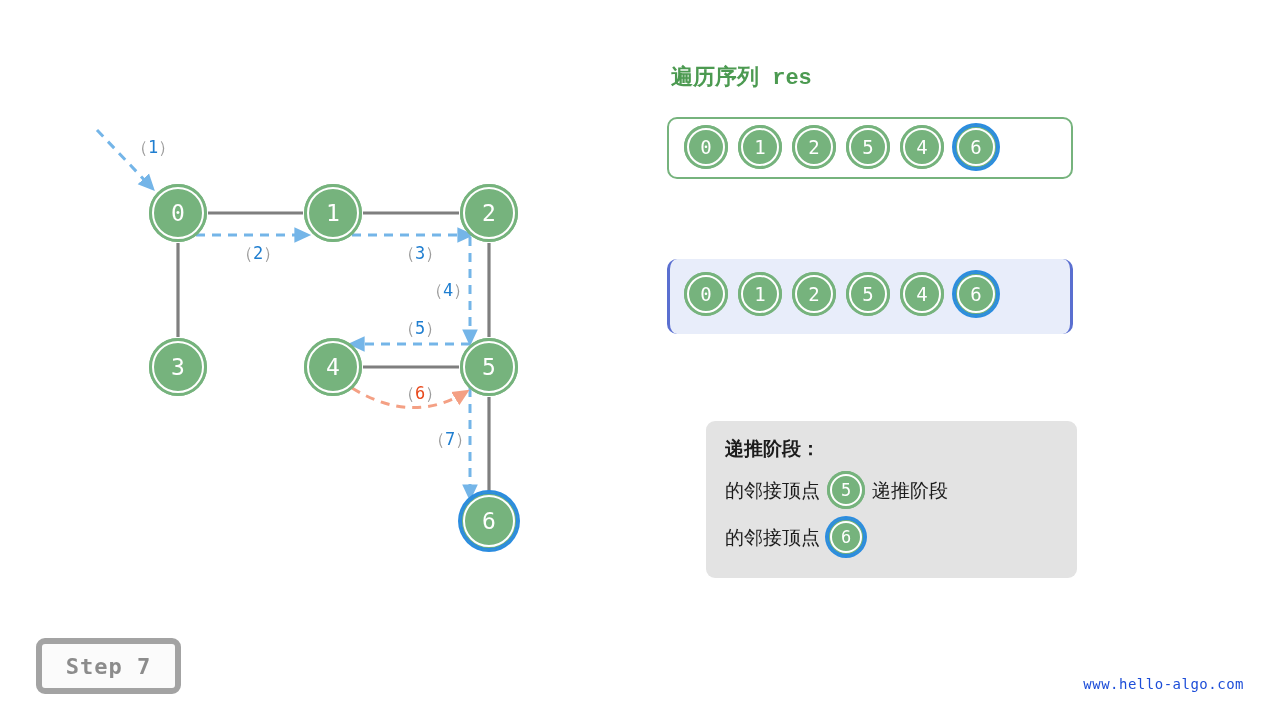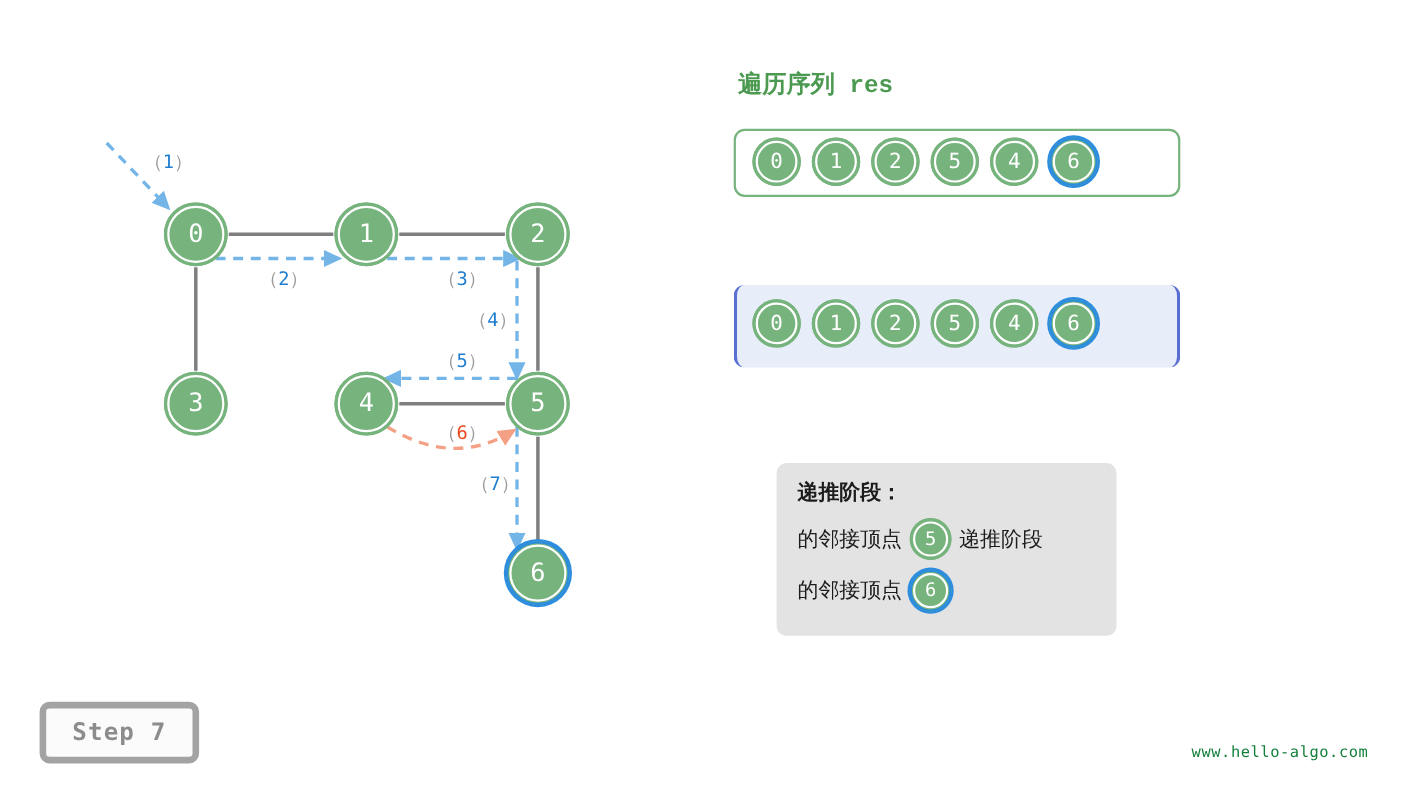--- a/index.html
+++ b/index.html
@@ -130,21 +130,21 @@
     width: 44px;
     height: 44px;
     font-size: 19px;
     flex: 0 0 auto;
   }
 
   
   #info-panel {
     position: absolute;
     left: 706px; top: 421px;
-    width: 309px; height: 157px;
+    width: 371px; height: 157px;
     background: #e3e3e3;
     border-radius: 9px;
     box-sizing: border-box;
     padding: 18px 0 0 19px;
   }
   .info-head {
     font-size: 19px;
     font-weight: bold;
     color: #1c1c1c;
     margin-bottom: 13px;
@@ -187,21 +187,21 @@
     color: #8c8c8c;
     letter-spacing: 1px;
   }
 
   
   #footer-url {
     position: absolute;
     right: 36px; top: 676px;
     font-family: "DejaVu Sans Mono", "Liberation Mono", monospace;
     font-size: 14px;
-    color: #15803d;
+    color: #1d4ed8;
     letter-spacing: 0.5px;
   }
 </style>
 </head>
 <body>
 
 <div id="stage">
 
   <svg id="graph-svg" viewBox="0 0 660 720" xmlns="http://www.w3.org/2000/svg">
     <defs>

